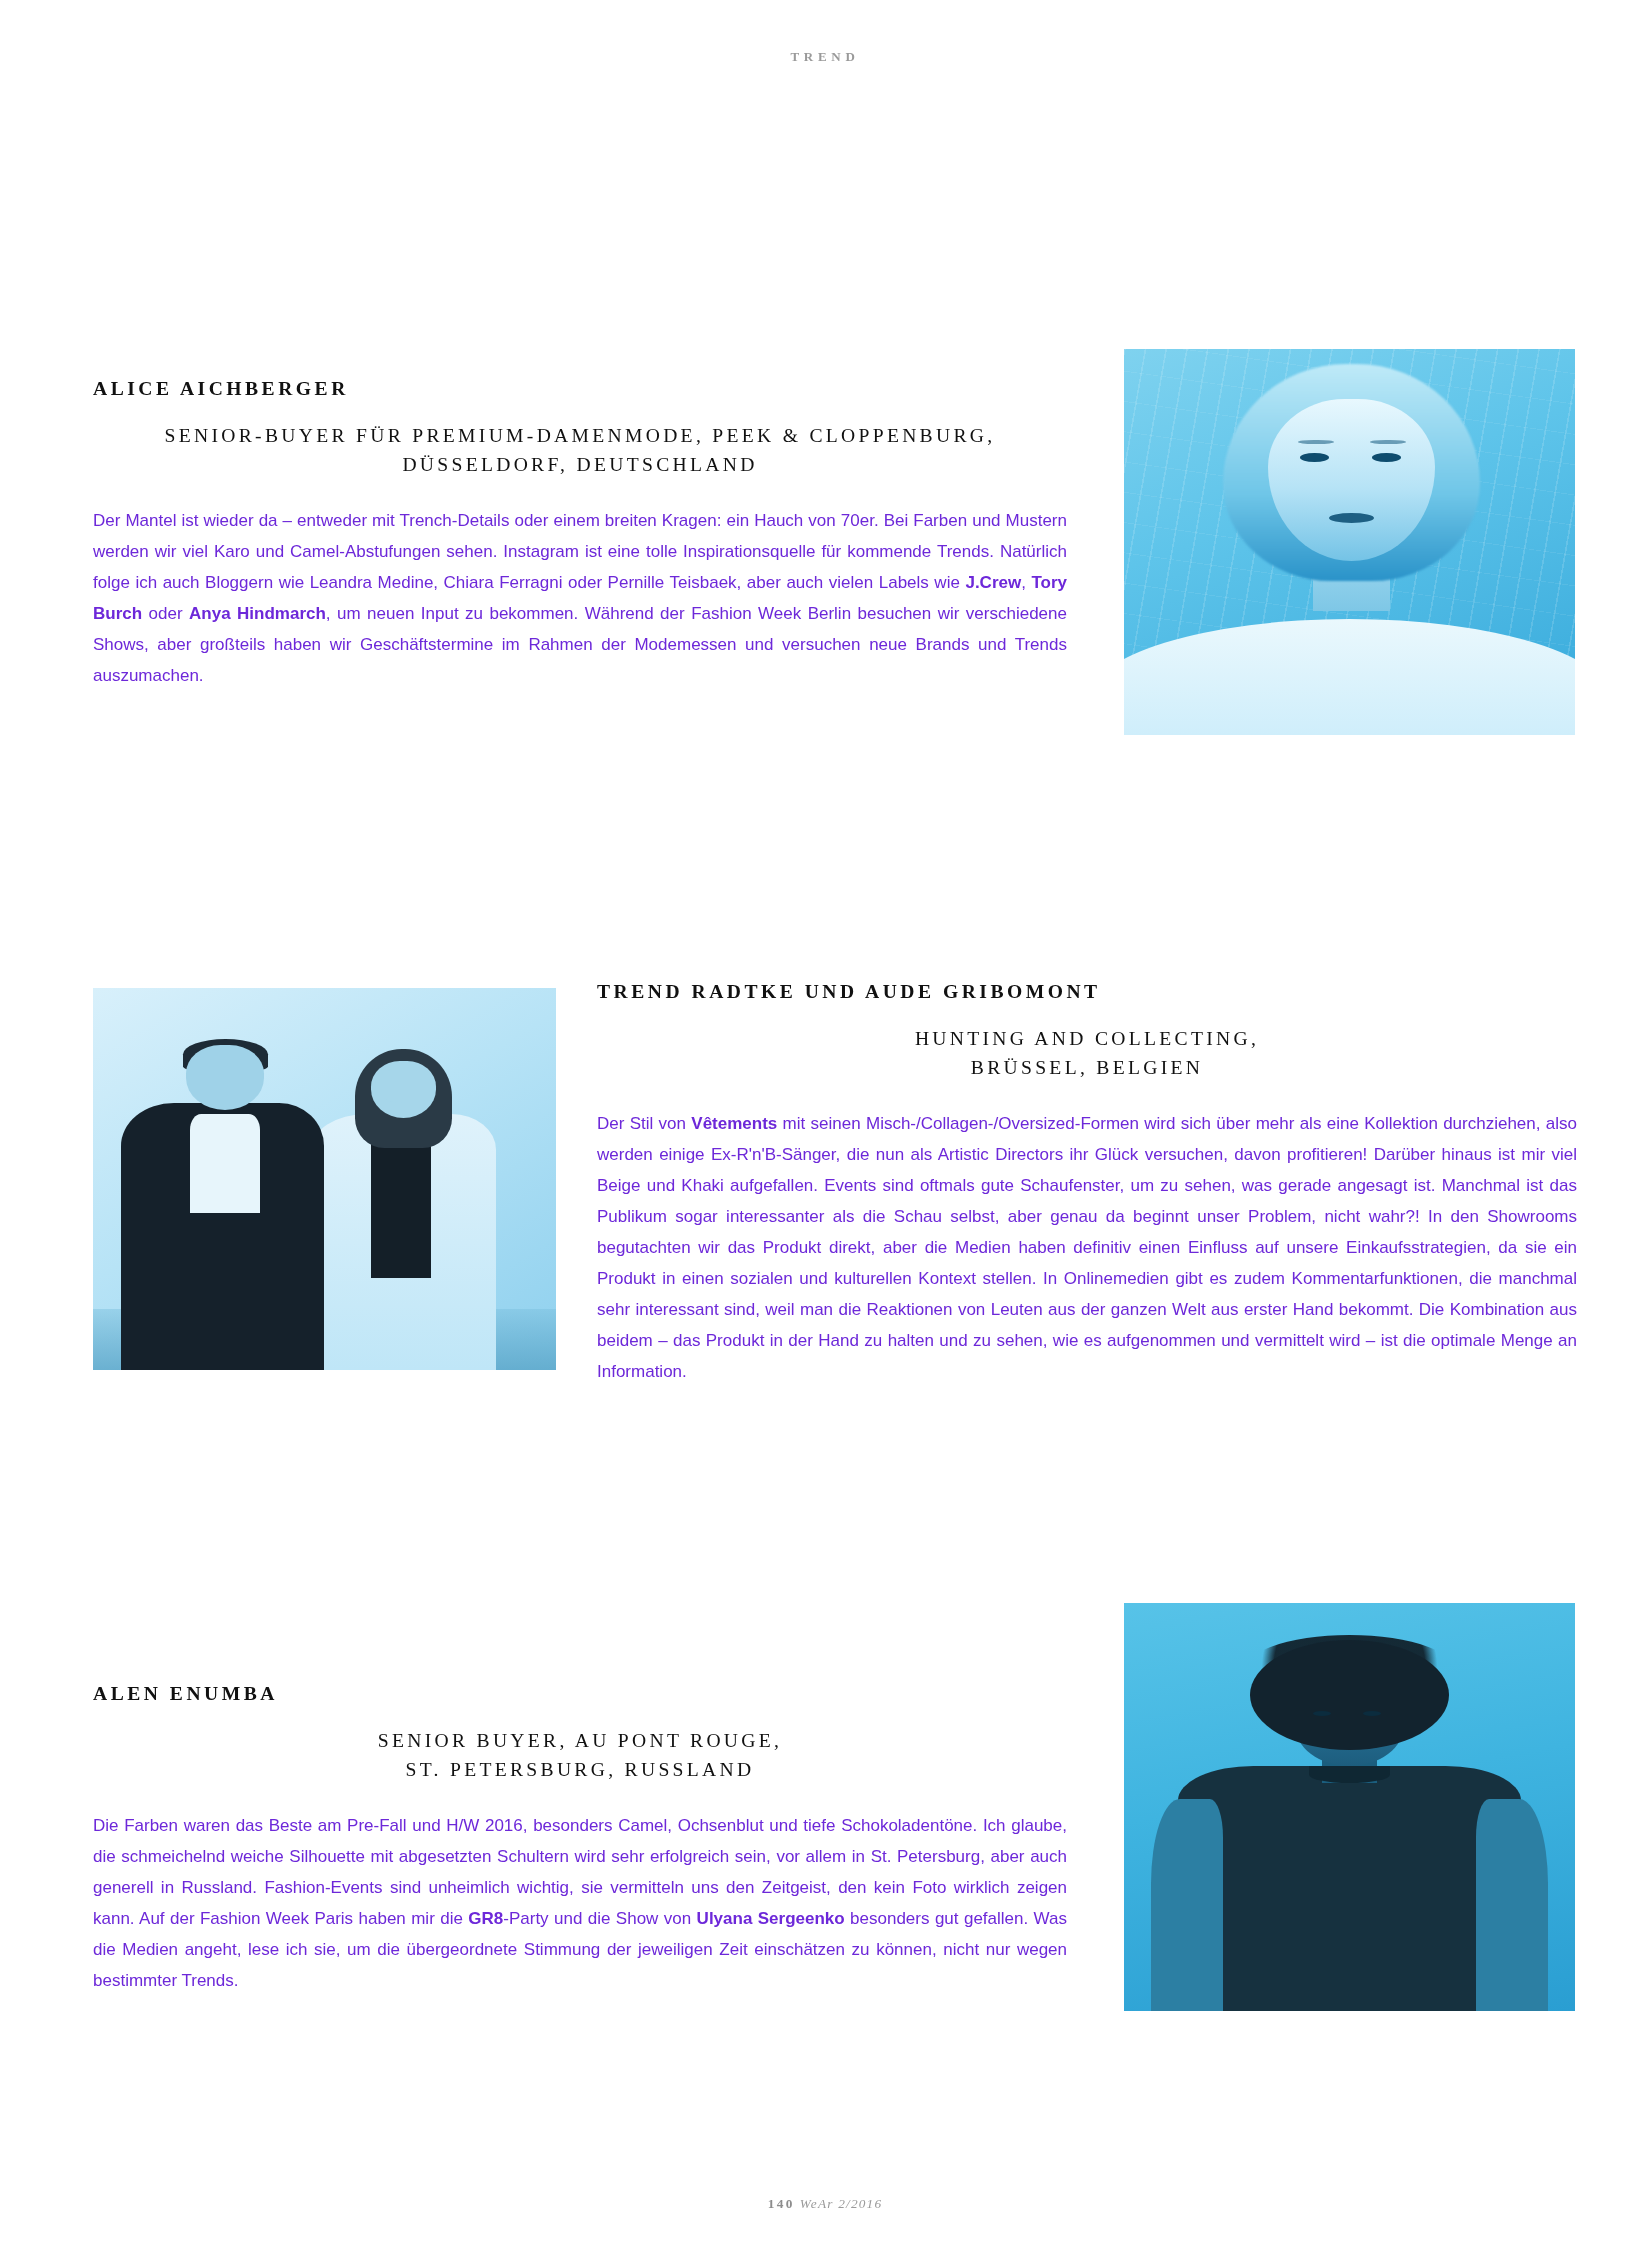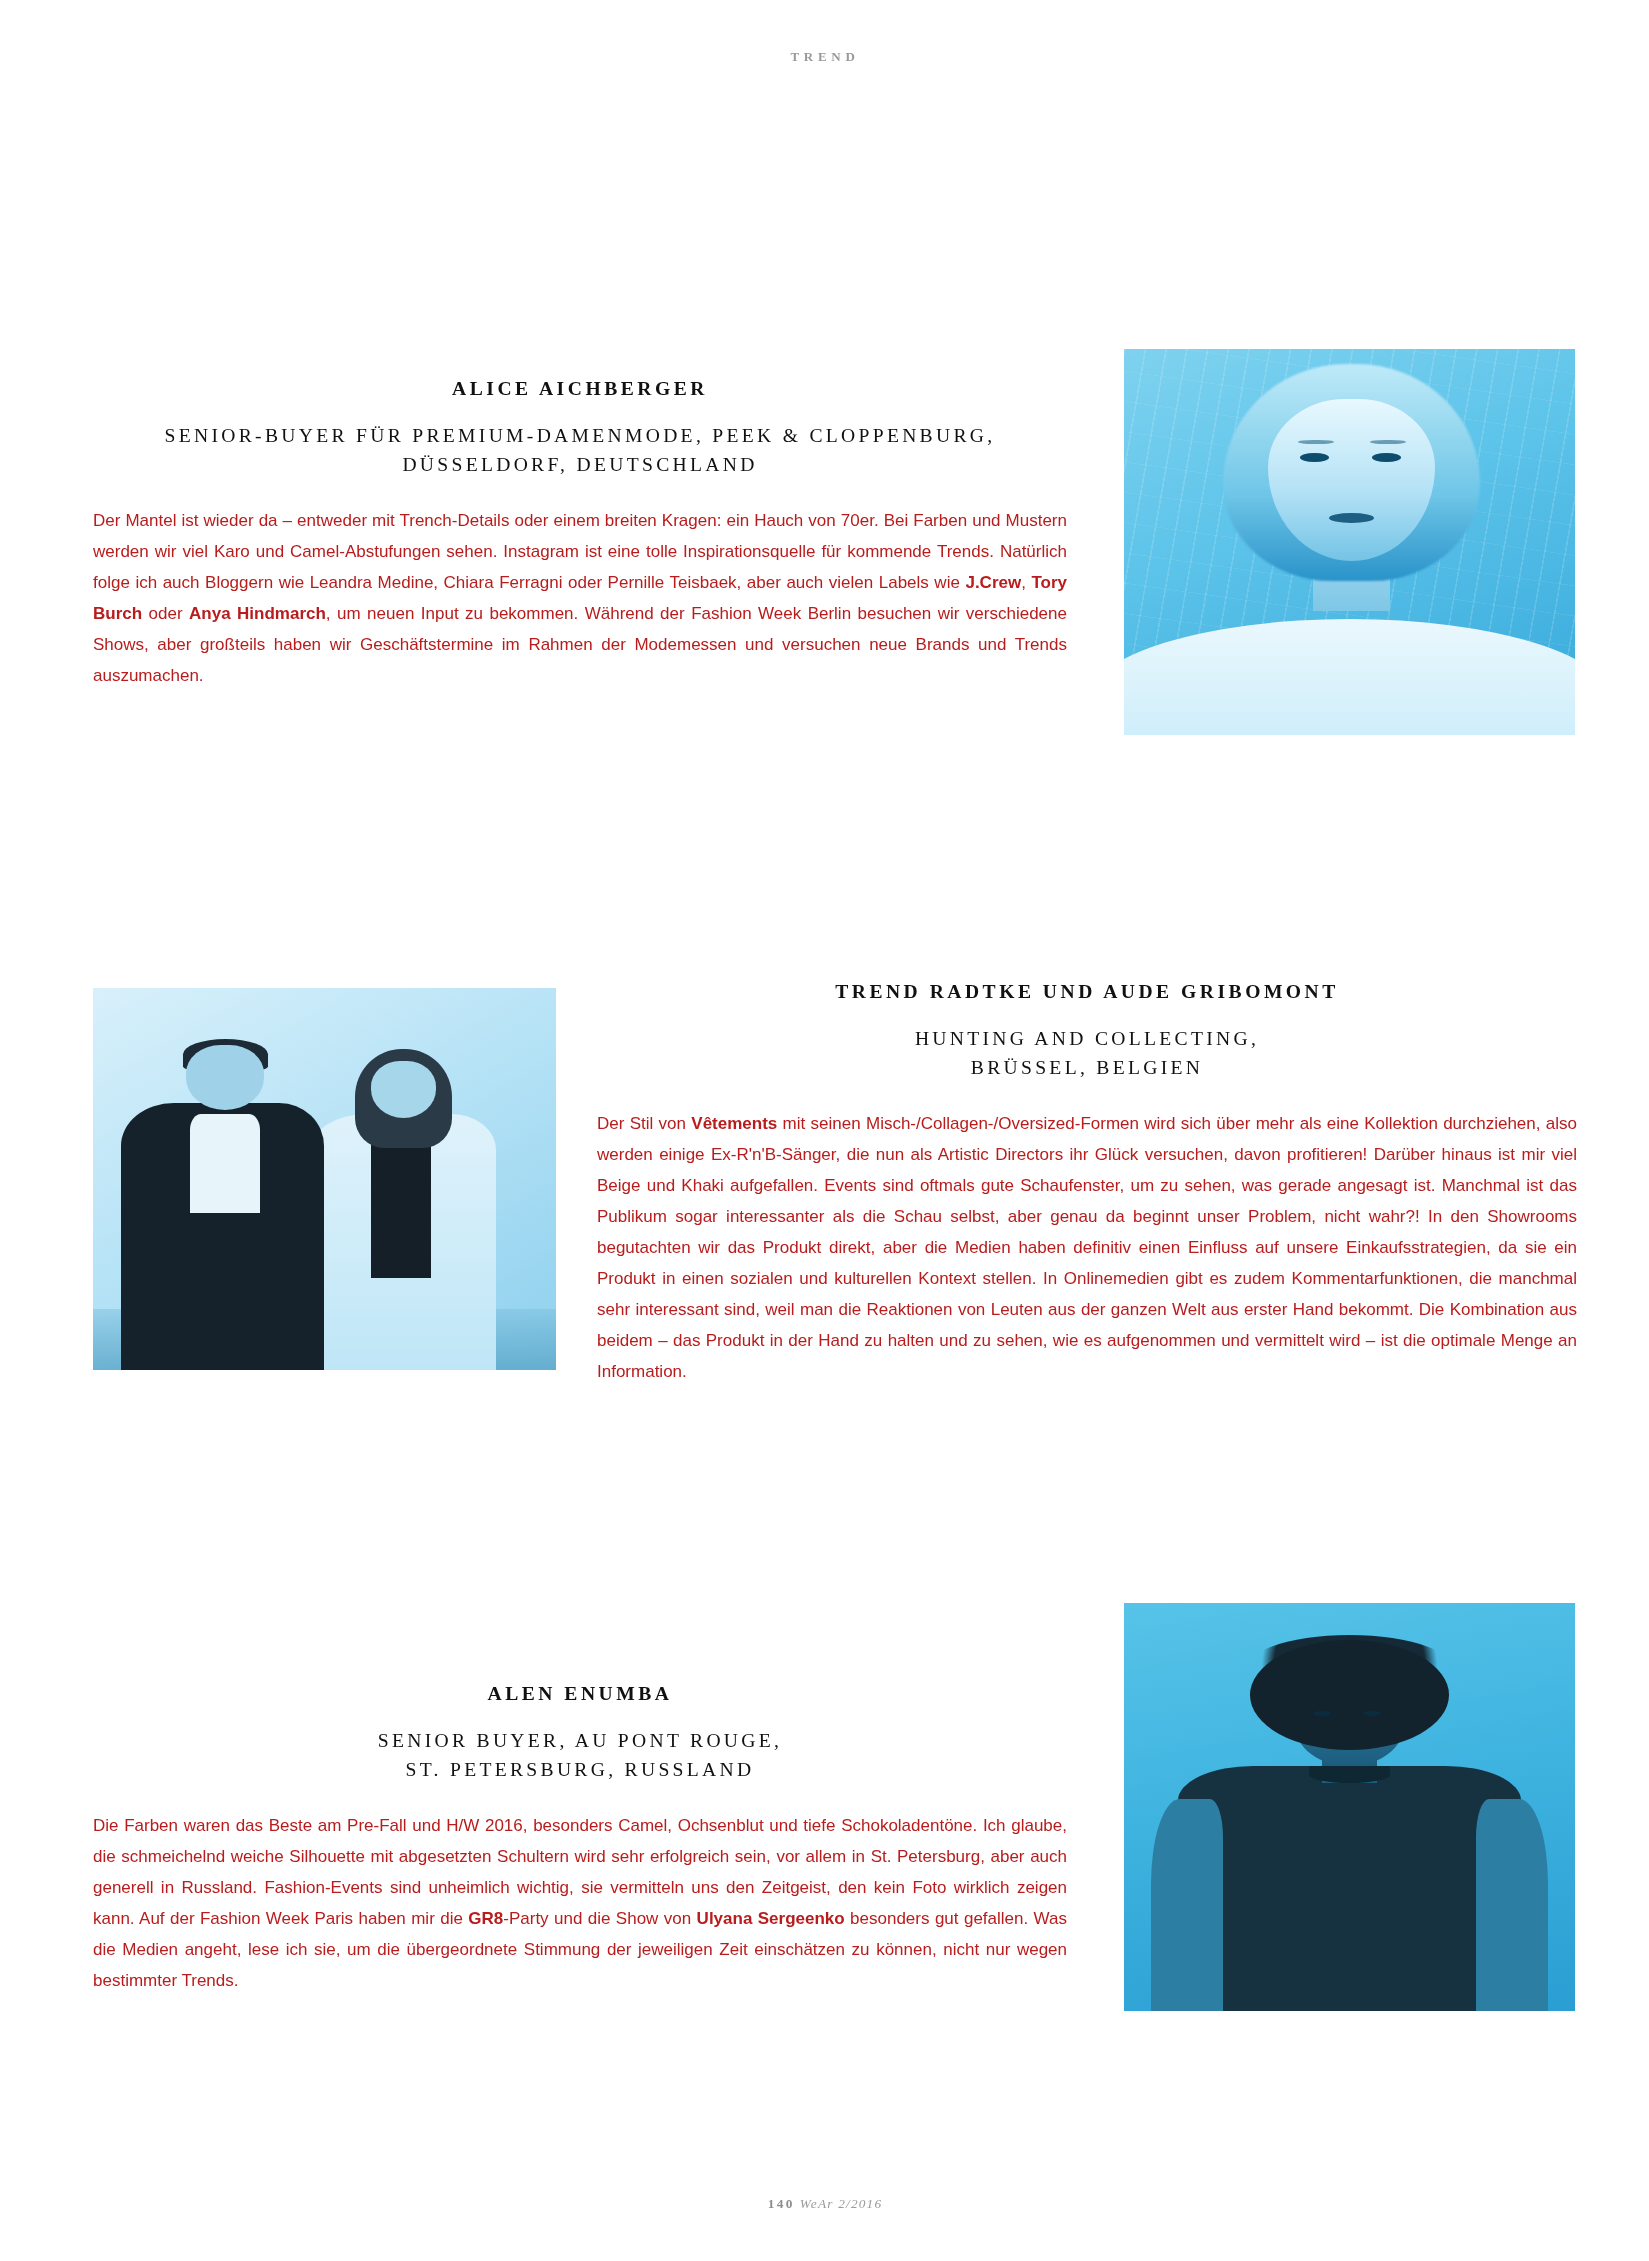--- a/index.html
+++ b/index.html
@@ -57,21 +57,20 @@
     font-style: italic;
     letter-spacing: 1.2px;
   }
 
   
   .block {
     position: absolute;
   }
 
   .headline {
-    text-align: center;
     font-family: "Liberation Serif", serif;
     font-weight: 700;
     font-size: 19.6px;
     letter-spacing: 3.5px;
     color: #111;
     margin: 0 0 17.3px 0;
     line-height: 1.45;
   }
   .subhead {
     text-align: center;
@@ -80,21 +79,21 @@
     letter-spacing: 3.3px;
     color: #111;
     line-height: 1.5;
     margin: 0 0 27px 0;
   }
   .subhead .line { display: block; }
 
   .body-copy {
     font-size: 17px;
     line-height: 1.82;
-    color: #b91c1c;
+    color: #6d28d9;
     font-family: "Liberation Sans", sans-serif;
   }
   .body-copy.justify { text-align: justify; text-align-last: left; }
   .body-copy b { font-weight: 700; }
 
   
   .photo {
     position: absolute;
     overflow: hidden;
     background: #8fd3f0;

